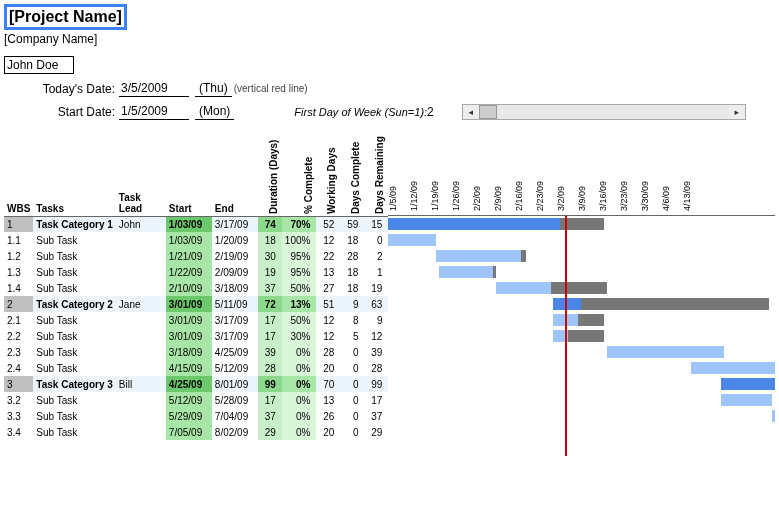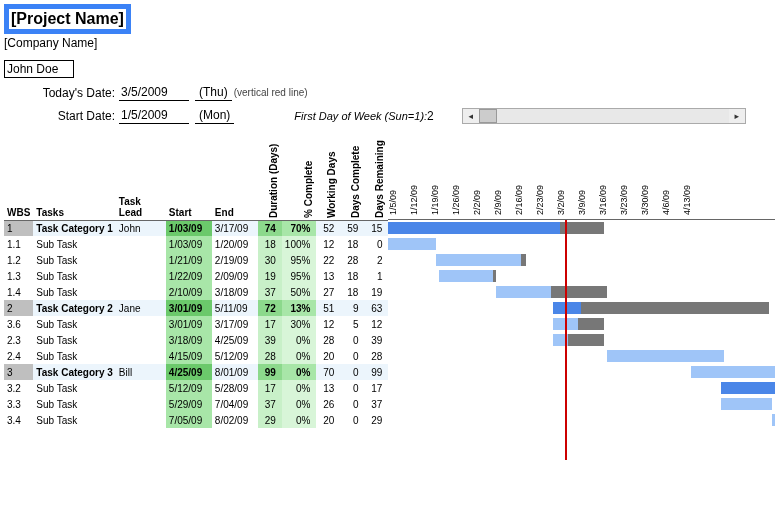--- a/index.html
+++ b/index.html
@@ -1,18 +1,18 @@
 <!DOCTYPE html>
 <html><head>
 <meta charset="utf-8">
 <style>
 *{box-sizing:border-box;margin:0;padding:0}
 body{font-family:Arial,Helvetica,sans-serif;font-size:11px;color:#000;background:#fff;padding:4px;width:779px}
 .hdr{margin-bottom:8px}
-.title{font-size:16px;font-weight:bold;border:5px solid #3b82f6;display:inline-block;padding:1px 2px}
+.title{font-size:16px;font-weight:bold;border:3px solid #3b82f6;display:inline-block;padding:1px 2px}
 .company{font-size:12px;padding:2px 0}
 .meta-row{display:flex;align-items:center;margin:6px 0;font-size:12px}
 .meta-label{width:115px;text-align:right;padding-right:4px}
 .meta-val{border-bottom:1px solid #000;padding:1px 2px;min-width:70px;display:inline-block}
 .meta-val.boxed{border:1px solid #000}
 .meta-day{border-bottom:1px solid #000;padding:1px 4px;margin-left:6px}
 .meta-note{font-size:10px;color:#444;margin-left:2px}
 .row2{display:flex;align-items:center}
 .first-day-label{font-style:italic;font-size:11px;margin-left:60px;}
 .first-day-val{font-size:12px;margin-right:8px}
@@ -169,21 +169,33 @@
           <td>Jane</td>
           <td class="start">3/01/09</td>
           <td>5/11/09</td>
           <td class="dur num">72</td>
           <td class="pct num">13%</td>
           <td class="num">51</td>
           <td class="num">9</td>
           <td class="num">63</td>
         </tr>
         <tr>
-          <td class="wbs">3.6</td>
+          <td class="wbs">2.1</td>
+          <td class="tname">Sub Task</td>
+          <td></td>
+          <td class="start">3/01/09</td>
+          <td>3/17/09</td>
+          <td class="dur num">17</td>
+          <td class="pct num">50%</td>
+          <td class="num">12</td>
+          <td class="num">8</td>
+          <td class="num">9</td>
+        </tr>
+        <tr>
+          <td class="wbs">2.2</td>
           <td class="tname">Sub Task</td>
           <td></td>
           <td class="start">3/01/09</td>
           <td>3/17/09</td>
           <td class="dur num">17</td>
           <td class="pct num">30%</td>
           <td class="num">12</td>
           <td class="num">5</td>
           <td class="num">12</td>
         </tr>

